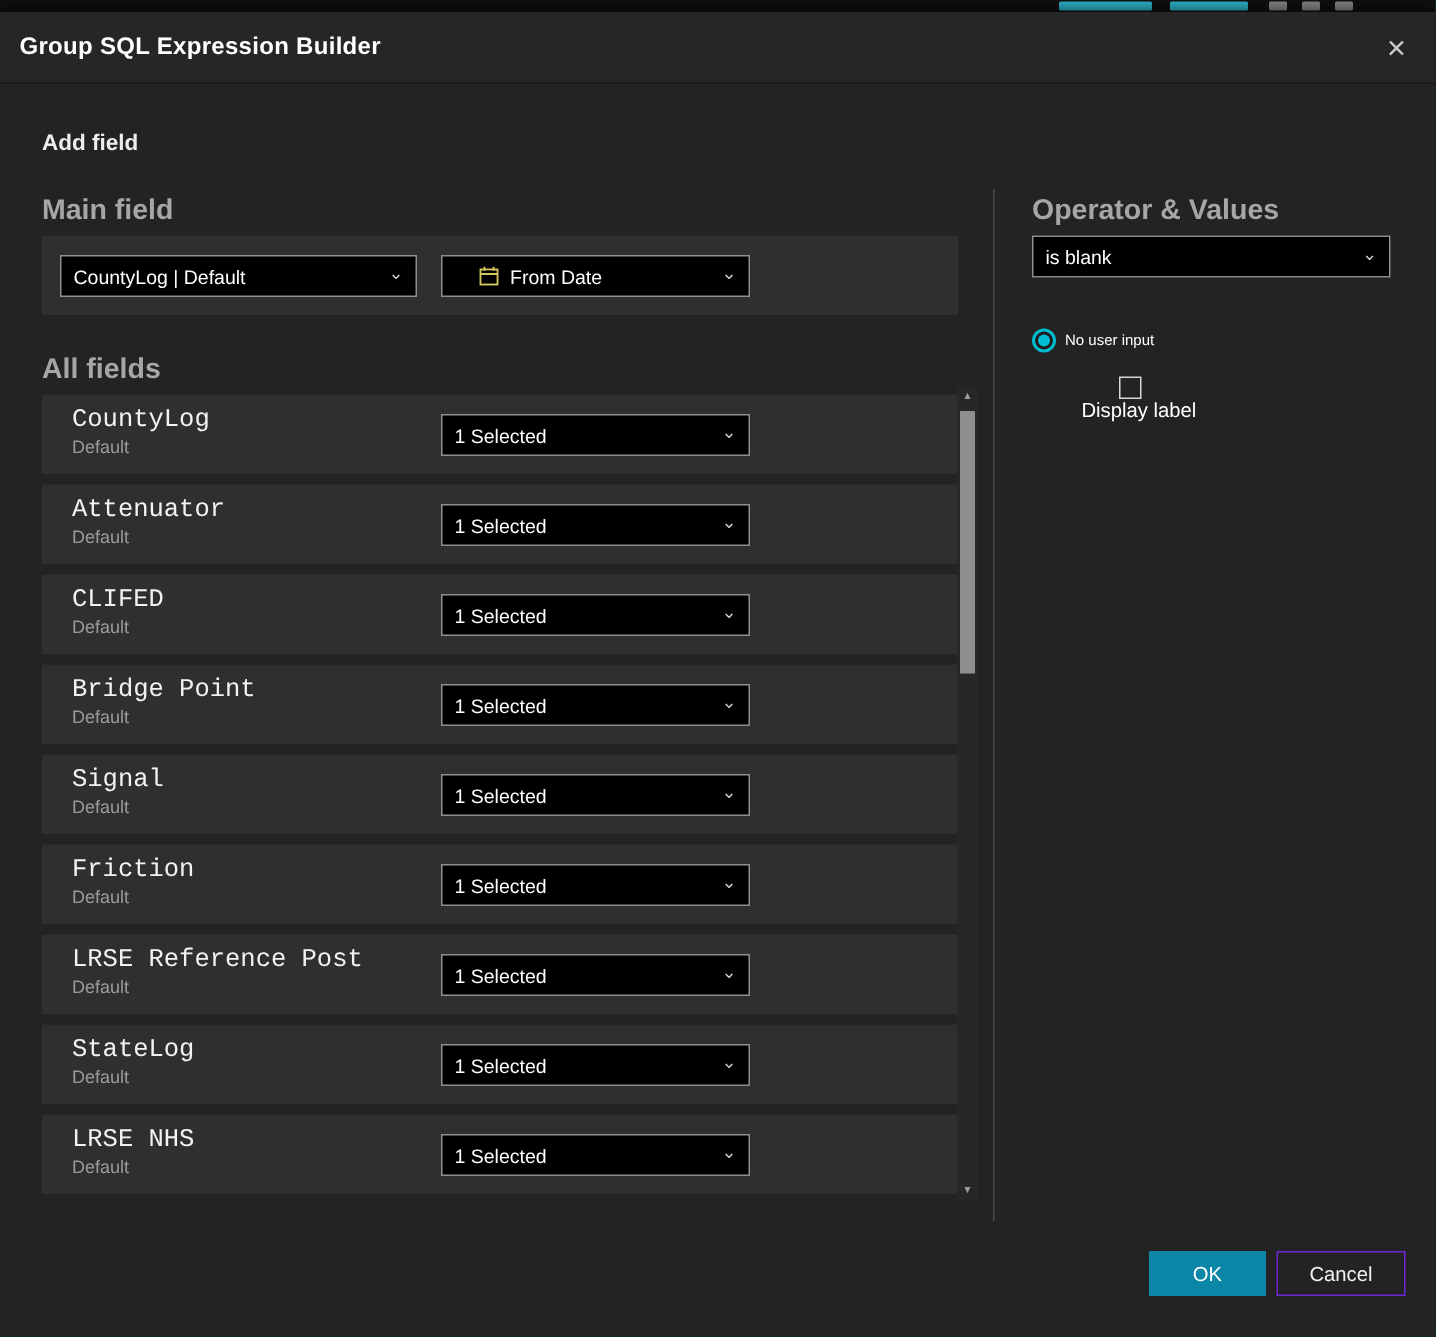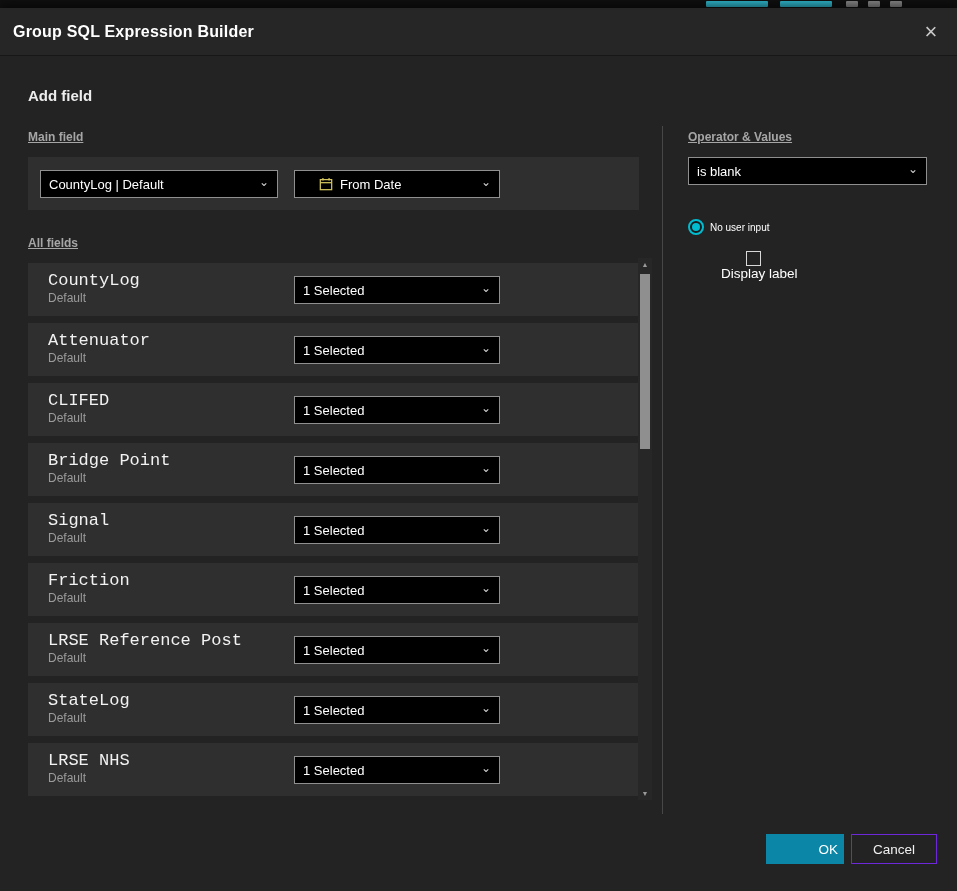--- a/index.html
+++ b/index.html
@@ -26,21 +26,21 @@
     display:flex; align-items:center;
   }
   .dialog-title { margin:0 0 0 13px; font-size:16px; font-weight:bold; color:#ffffff; letter-spacing:.2px; }
   .close-btn {
     position:absolute; right:12px; top:10px; width:28px; height:28px;
     background:none; border:none; color:#c9c9c9; font-size:22px; line-height:26px;
     padding:0; cursor:pointer;
   }
 
   .h-add-fields { position:absolute; left:28px; top:79px; font-size:15px; font-weight:bold; color:#ededed; }
-  .sec-label { position:absolute; font-size:12px; font-weight:bold; color:#a6a6a6;text-decoration:underline; }
+  .sec-label { position:absolute; font-size:19px; font-weight:bold; color:#a6a6a6; }
   .lbl-main-field { left:28px; top:122px; }
   .lbl-all-fields { left:28px; top:228px; }
   .lbl-operator { left:688px; top:122px; }
 
   .main-panel { position:absolute; left:28px; top:149px; width:611px; height:53px; background:#2f2f2f; }
 
   .select {
     position:absolute; height:28px; background:#000000; border:1px solid #8f8f8f;
     color:#ffffff; font-size:13px; display:flex; align-items:center;
     padding:0 8px; cursor:pointer;
@@ -78,21 +78,20 @@
   .radio-label { margin-left:6px; font-size:10px; color:#ffffff; }
 
   .check-row { position:absolute; left:710px; top:243px; display:flex; align-items:center; cursor:pointer;flex-direction:column; }
   .checkbox { width:15px; height:15px; border:1px solid #d8d8d8; background:transparent; flex:0 0 auto; }
   .check-label { margin-left:11px; font-size:13.5px; color:#ffffff; }
 
   .btn-ok {
     position:absolute; left:766px; top:826px; width:78px; height:30px;
     background:var(--ok,#0c86a6); color:#ffffff; border:none; font-size:13.5px; cursor:pointer;
     font-family:inherit;
-    text-align:right;
   }
   .btn-cancel {
     position:absolute; left:851px; top:826px; width:86px; height:30px;
     background:transparent; color:#f0f0f0; border:1px solid #6d28d9; font-size:13.5px; cursor:pointer;
     font-family:inherit;
   }
 </style>
 </head>
 <body>
 

